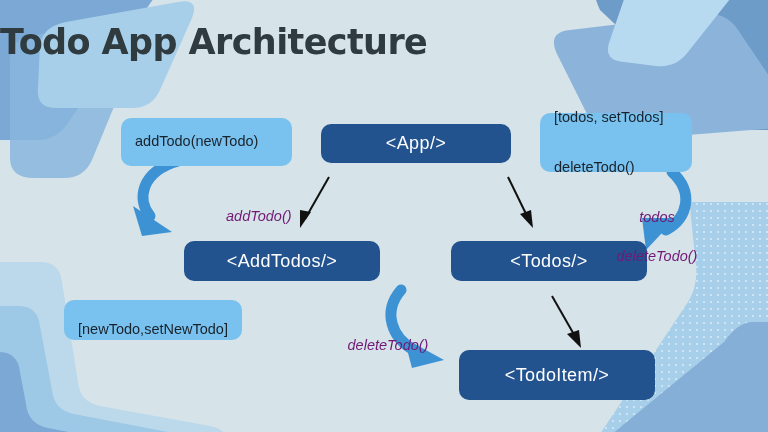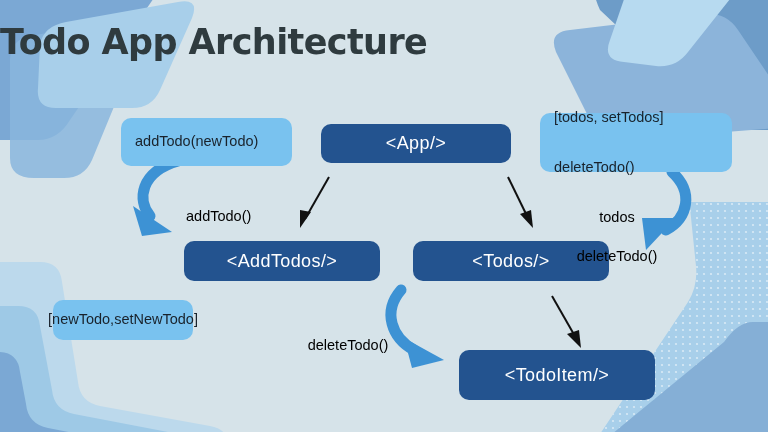--- a/index.html
+++ b/index.html
@@ -65,25 +65,27 @@
     line-height: 1.45;
   }
   .node.light.centered {
     justify-content: center;
     padding-left: 0;
   }
 
   
   .edge-label {
     position: absolute;
+    font-style: italic;
     font-size: 14.5px;
-    color: #000000;
+    color: #701a75;
     line-height: 1.35;
     z-index: 6;
     white-space: pre-line;
+    margin-left: 40px;
   }
   .edge-label.center { text-align: center; }
   .edge-label.left  { text-align: left; }
 
   
   #thin-arrows, #curve-arrows {
     position: absolute;
     left: 0; top: 0;
     width: 768px; height: 432px;
   }
@@ -154,34 +156,34 @@
   <div id="page-title">Todo App Architecture</div>
 
   <div class="node light" style="left:121px;top:118px;width:171px;height:48px;">
     <span>addTodo(newTodo)</span>
   </div>
 
   <div class="node dark" style="left:321px;top:124px;width:190px;height:39px;">
     <span>&lt;App/&gt;</span>
   </div>
 
-  <div class="node light" style="left:540px;top:113px;width:192px;height:59px;flex-direction:column;align-items:flex-start;justify-content:center;gap:28px;">
+  <div class="node light" style="left:540px;top:113px;width:152px;height:59px;flex-direction:column;align-items:flex-start;justify-content:center;gap:28px;">
     <span>[todos, setTodos]</span>
     <span>deleteTodo()</span>
   </div>
 
   <div class="node dark" style="left:184px;top:241px;width:196px;height:40px;text-align:center;">
     <span>&lt;AddTodos/&gt;</span>
   </div>
 
-  <div class="node dark" style="left:413px;top:241px;width:196px;height:40px;">
+  <div class="node dark" style="left:451px;top:241px;width:196px;height:40px;">
     <span>&lt;Todos/&gt;</span>
   </div>
 
-  <div class="node light centered" style="left:53px;top:300px;width:140px;height:40px;">
+  <div class="node light centered" style="left:64px;top:300px;width:178px;height:40px;align-items:flex-end;">
     <span>[newTodo,setNewTodo]</span>
   </div>
 
   <div class="node dark" style="left:459px;top:350px;width:196px;height:50px;">
     <span>&lt;TodoItem/&gt;</span>
   </div>
 
   <div class="edge-label left" style="left:186px;top:187px;">
     <span>addTodo()</span>
   </div>

